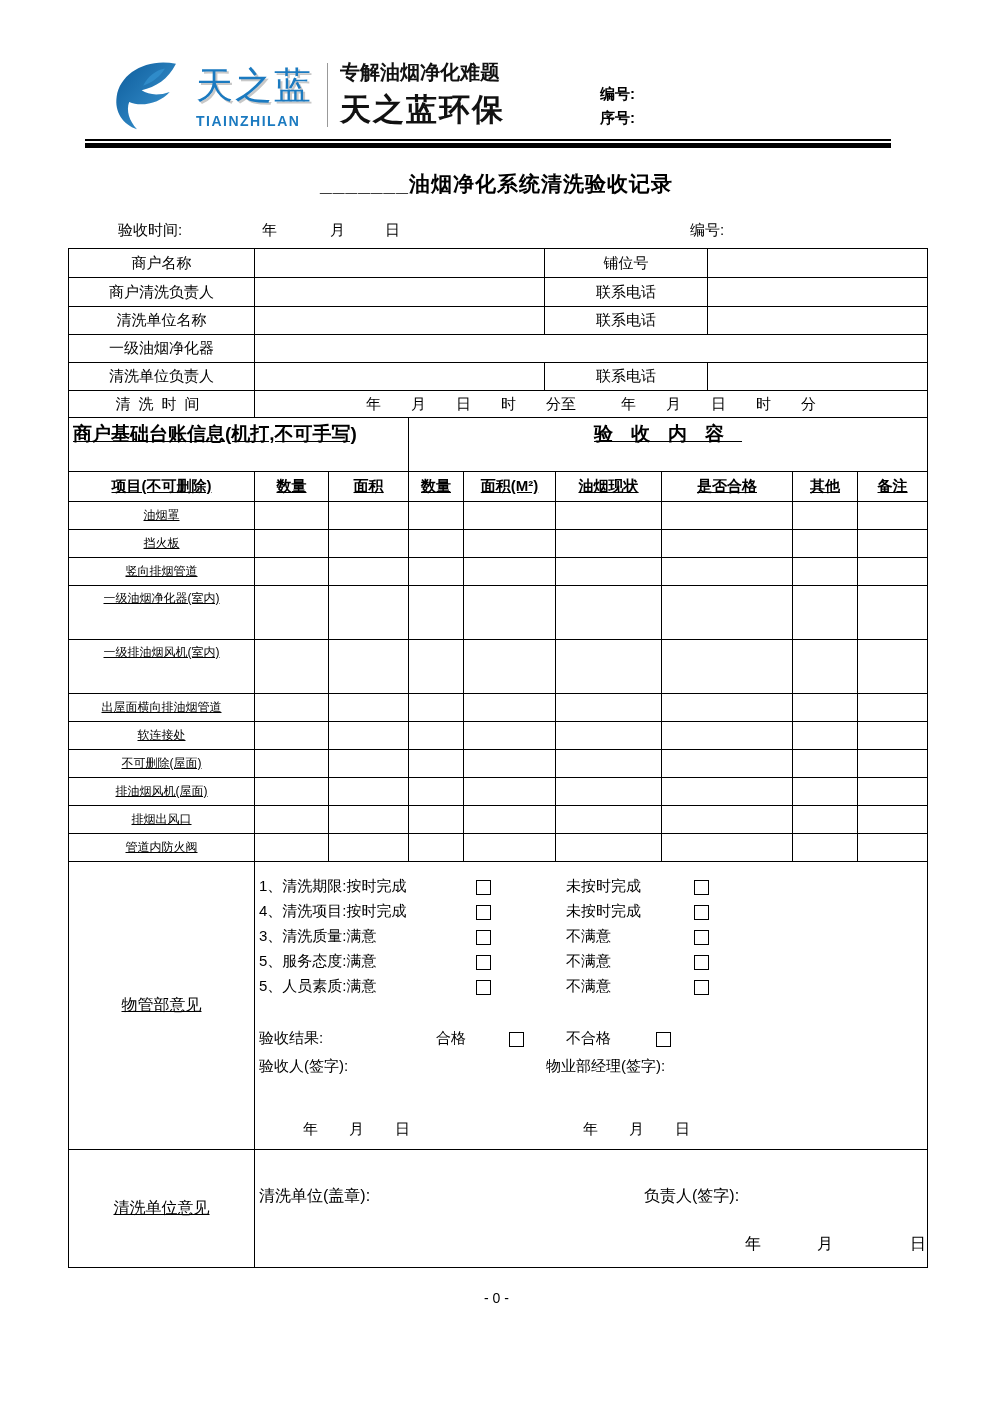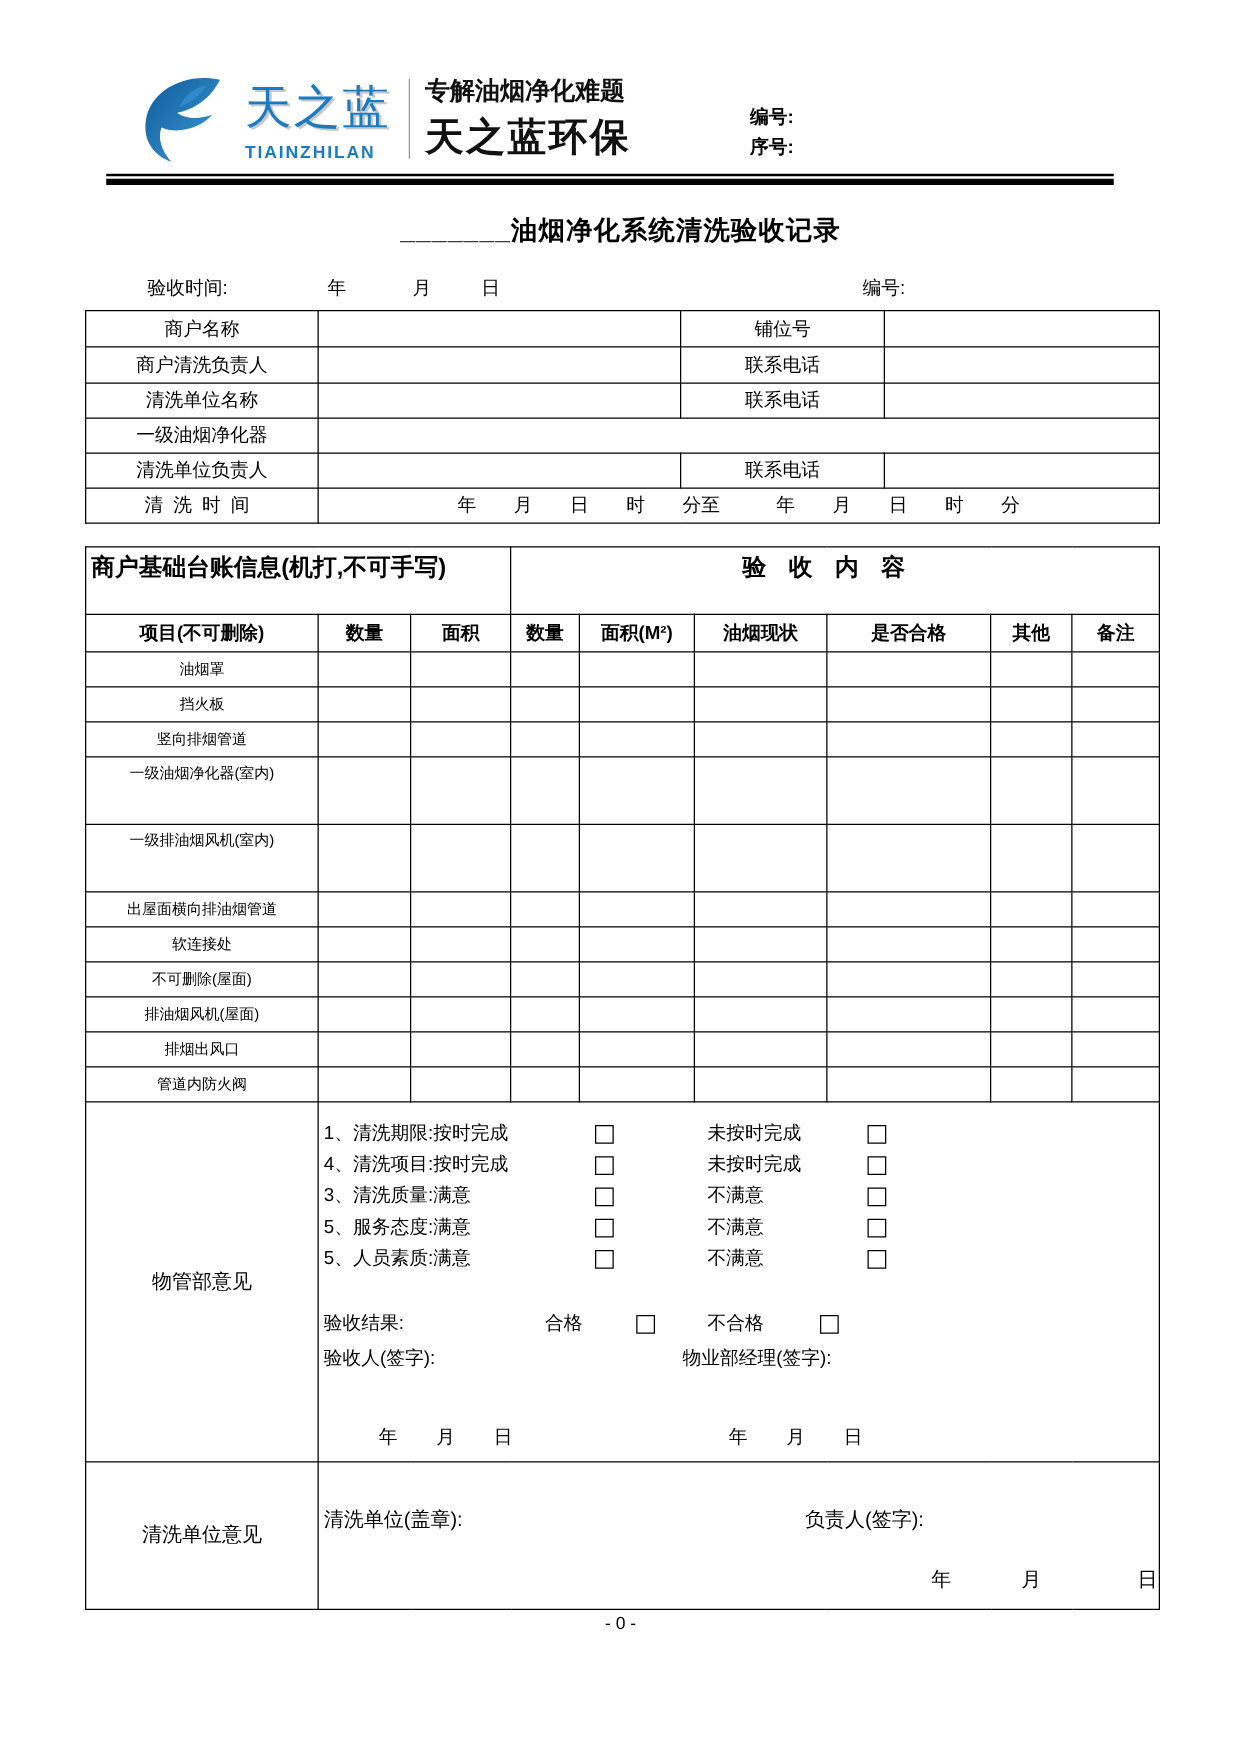--- a/index.html
+++ b/index.html
@@ -24,21 +24,21 @@
   .doc-title{position:absolute;left:0;top:170px;width:100%;text-align:center;
              font-size:21px;font-weight:bold;letter-spacing:1px;}
   .meta-row{position:absolute;left:68px;top:221px;width:859px;height:24px;font-size:15px;}
   .meta-row span{position:absolute;top:0;}
   .m-label{left:50px;}  .m-y{left:194px;} .m-m{left:262px;} .m-d{left:317px;} .m-no{left:622px;}
 
   
   table{border-collapse:collapse;table-layout:fixed;position:absolute;left:68px;background:#fff;}
   td{border:1px solid #000;font-size:15px;padding:0;overflow:hidden;position:relative;vertical-align:middle;}
   .tblA{top:248px;width:859px;}
-  .tblB{top:437px;width:859px;}
+  .tblB{top:417px;width:859px;text-decoration:underline;}
   .lbl{text-align:center;}
   .r29{height:29px;} .r28{height:28px;} .r54{height:54px;} .r30{height:30px;}
   .rpm{height:288px;} .rcl{height:118px;}
   .sp8{letter-spacing:8px;}
   .pre{white-space:pre;}
   .sec-left{font-weight:bold;font-size:19px;vertical-align:top;padding:3px 0 0 4px;}
   .sec-right{font-weight:bold;font-size:19px;vertical-align:top;padding-top:3px;text-align:center;letter-spacing:18px;}
   .colhead{font-weight:bold;text-align:center;font-size:15px;}
   .item{text-align:center;font-size:12px;}
   .item-top{vertical-align:top;padding-top:4px;}

